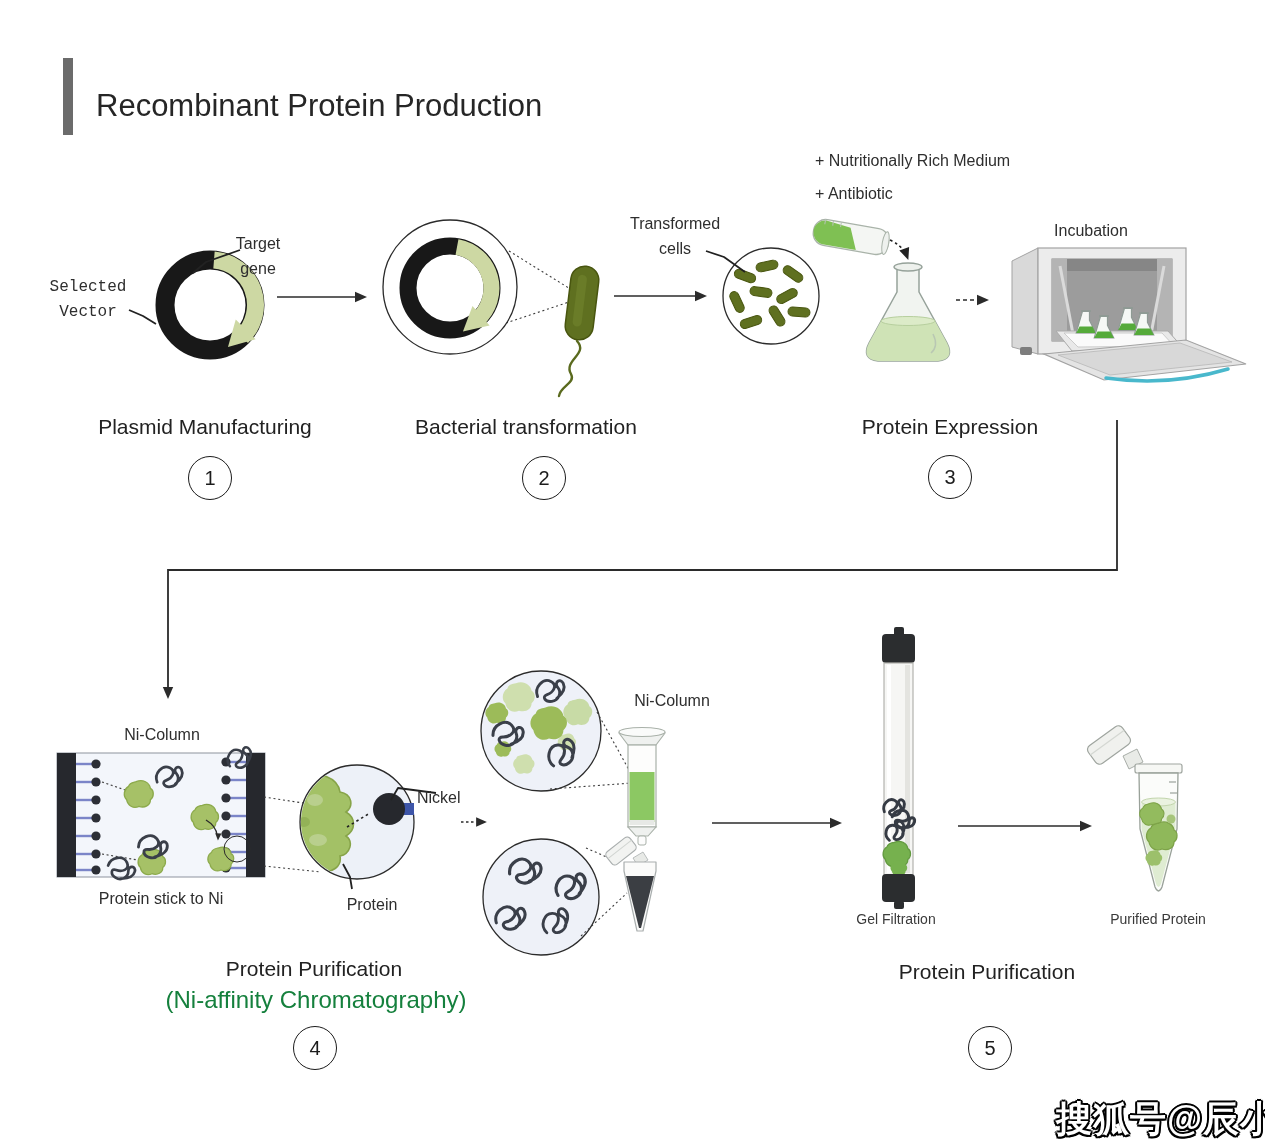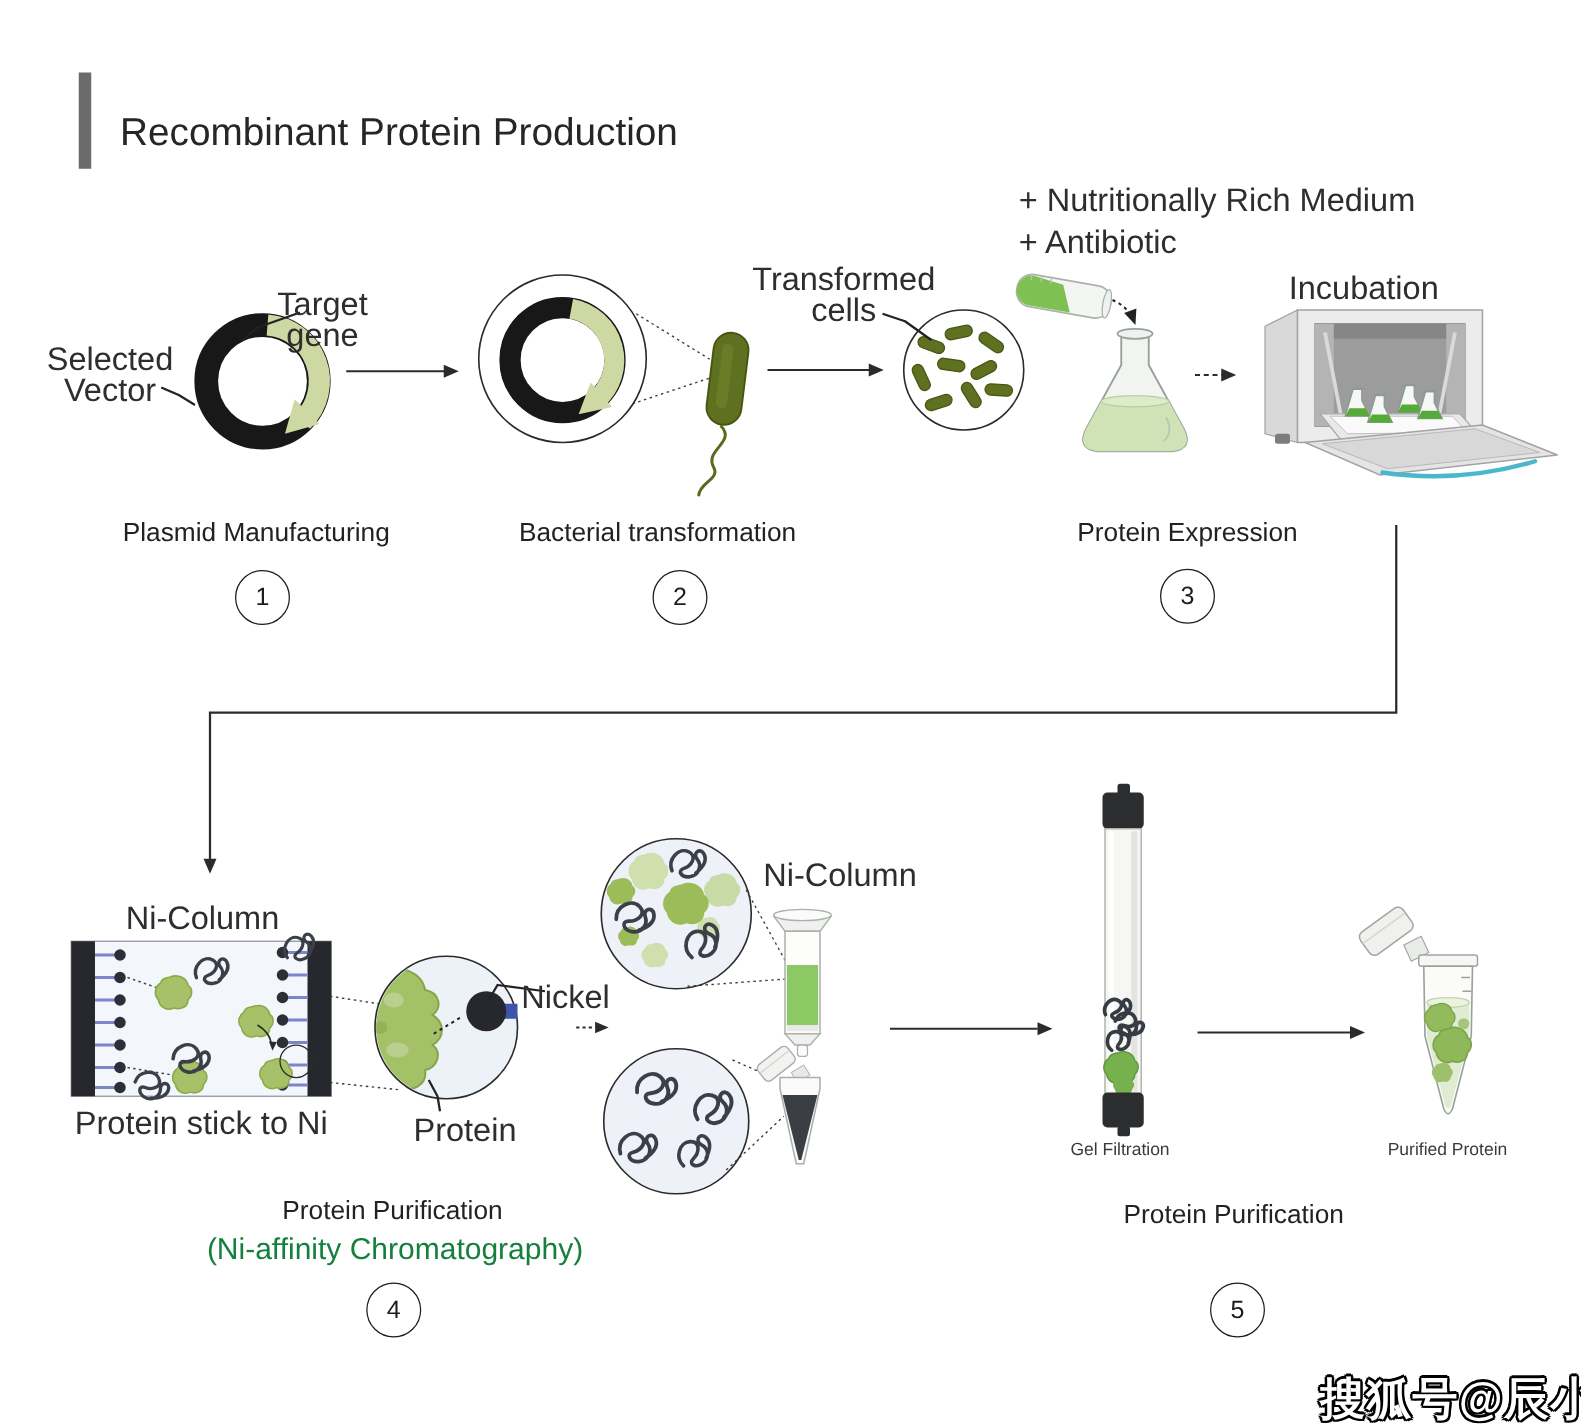--- a/index.html
+++ b/index.html
@@ -2,21 +2,21 @@
 <html><head>
 <meta charset="utf-8">
 <style>
   html,body{margin:0;padding:0;background:#fff;}
   .canvas{position:relative;width:1265px;height:1139px;background:#ffffff;
           font-family:"Liberation Sans",sans-serif;overflow:hidden;}
   .abs{position:absolute;}
   .titlebar{position:absolute;left:63px;top:58px;width:10px;height:77px;background:#6b6b6b;}
   .title{position:absolute;left:96px;top:76px;font-size:31px;font-weight:normal;color:#262626;white-space:nowrap;margin-top:12px;}
   .lbl{position:absolute;transform:translateX(-50%);text-align:center;color:#2e2e2e;
-       font-size:26px;line-height:25px;white-space:pre-line;}
+       font-size:16px;line-height:25px;white-space:pre-line;}
   .lbl.left{transform:none;text-align:left;}
   .steptitle{position:absolute;transform:translateX(-50%);font-weight:normal;font-size:21px;color:#222;white-space:nowrap;}
   .subtitle{position:absolute;transform:translateX(-50%);font-size:24px;color:#15803d;white-space:nowrap;}
   .small{position:absolute;transform:translateX(-50%);font-size:14px;color:#3a3a3a;white-space:nowrap;}
   .numcircle{position:absolute;width:44px;height:44px;border:1.6px solid #1c1c1c;border-radius:50%;
              display:flex;align-items:center;justify-content:center;font-size:20px;color:#1c1c1c;
              transform:translate(-50%,-50%);background:#fff;box-sizing:border-box;}
   .watermark{position:absolute;left:1056px;top:1095px;font-size:36px;font-weight:bold;color:#ffffff;
              letter-spacing:1px;white-space:nowrap;
              text-shadow:2px 0 0 #000,-2px 0 0 #000,0 2px 0 #000,0 -2px 0 #000,
@@ -321,21 +321,21 @@
       <use href="#blob" transform="translate(1154,858) scale(0.55)" fill="#9cc06b"></use>
       <circle cx="1171" cy="819" r="4.5" fill="#a6c57a"></circle>
       <line x1="1169" y1="782" x2="1176" y2="782" stroke="#9aa29a" stroke-width="1.2"></line>
       <line x1="1170" y1="793" x2="1177" y2="793" stroke="#9aa29a" stroke-width="1.2"></line>
     </g>
   </svg>
 
   <div class="titlebar"></div>
   <div class="title">Recombinant Protein Production</div>
 
-  <div class="lbl" style="left:88px;top:275px;">Selected
+  <div class="lbl" style="left:88px;top:275px;font-family:Liberation Mono, monospace;">Selected
 Vector</div>
   <div class="lbl" style="left:258px;top:231px;">Target
 gene</div>
   <div class="steptitle" style="left:205px;top:415px;">Plasmid Manufacturing</div>
   <div class="numcircle" style="left:210px;top:478px;">
     <span>1</span>
   </div>
 
   <div class="steptitle" style="left:526px;top:415px;">Bacterial transformation</div>
   <div class="numcircle" style="left:544px;top:478px;">

